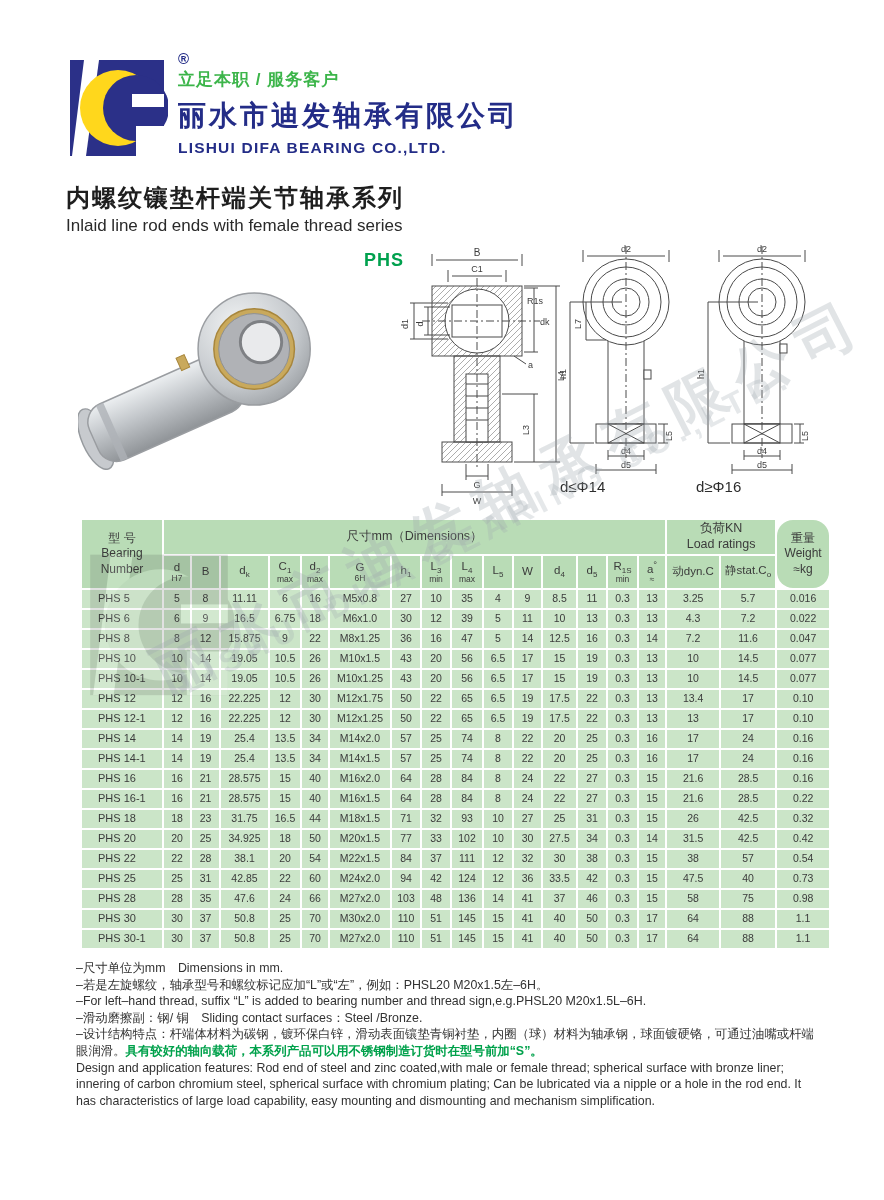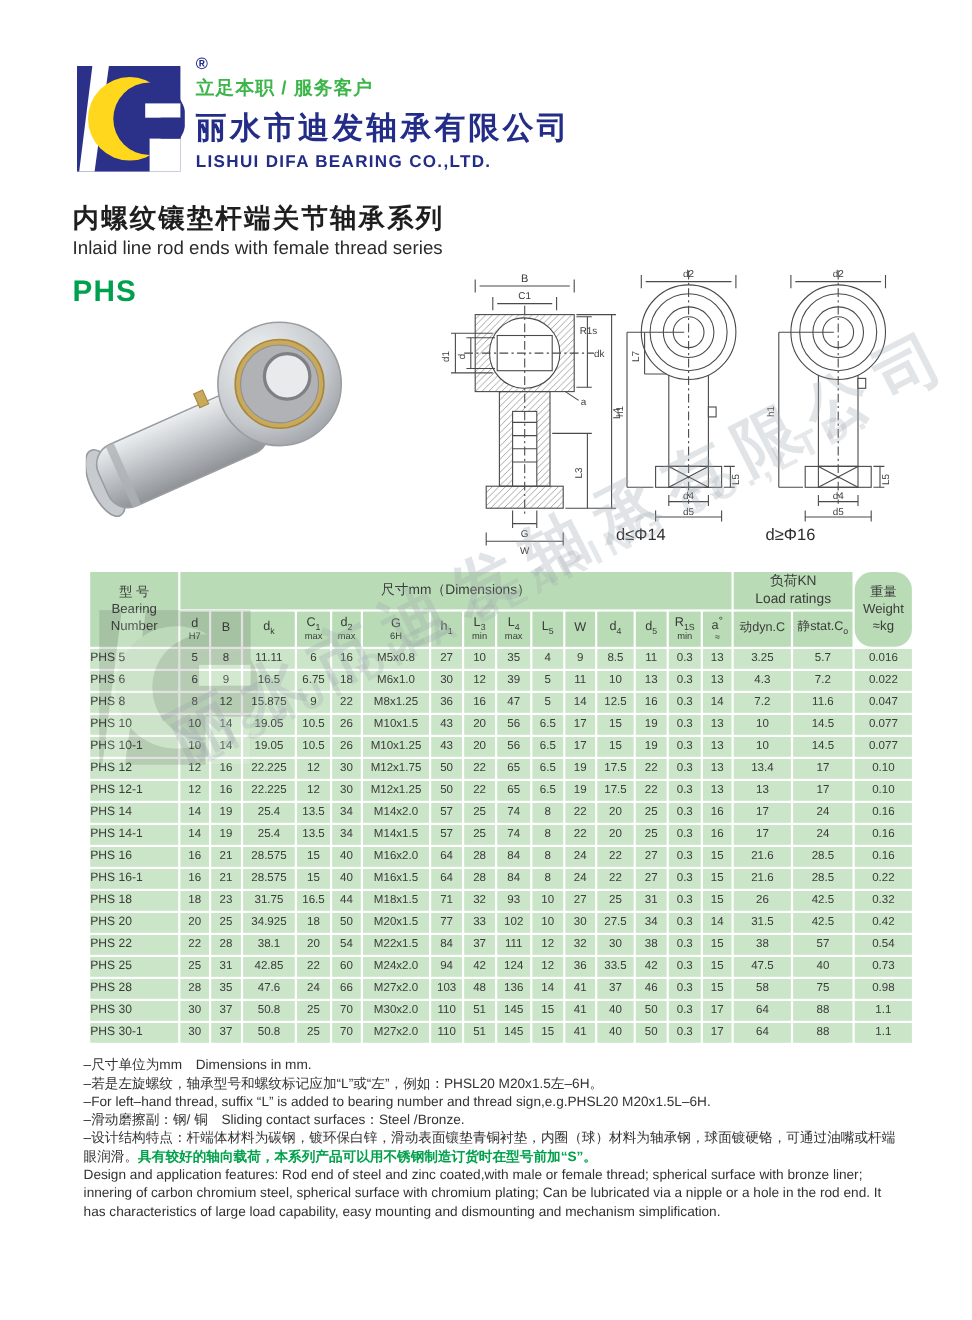--- a/index.html
+++ b/index.html
@@ -14,21 +14,21 @@
   .logo-box { width:102px; height:112px; flex:0 0 auto; }
   .htext { margin-left:10px; position:relative; padding-top:2px; }
   .reg { color:#232c87; font-size:15px; font-weight:bold; line-height:14px; }
   .slogan { color:#3cb54a; font-size:17px; font-weight:bold; letter-spacing:1px; margin-top:2px; }
   .company-cn { color:#232c87; font-size:28px; font-weight:bold; letter-spacing:3px; margin-top:6px; }
   .company-en { color:#232c87; font-size:15.5px; font-weight:bold; letter-spacing:1.2px; margin-top:4px; }
   
   .titleblock { position:absolute; left:66px; top:182px; }
   .title-cn { color:#1e1e1e; font-size:24px; font-weight:bold; letter-spacing:2px; }
   .title-en { color:#2a2a2a; font-size:17px; margin-top:2px; }
-  .series { color:#00a14e; font-size:27px; font-weight:bold; margin-top:14px; letter-spacing:1px; }
+  .series { color:#00a14e; font-size:18px; font-weight:bold; margin-top:14px; letter-spacing:1px;text-align:right; }
   
   .figures { position:absolute; left:0; top:240px; width:884px; height:272px; }
   .photo { position:absolute; left:78px; top:48px; width:248px; height:182px; }
   .mid-drawing { position:absolute; left:388px; top:4px; width:182px; height:262px; }
   .front-view { position:absolute; top:4px; width:132px; height:232px; }
   .fv1 { left:560px; } .fv2 { left:696px; }
   .fv-caption { position:absolute; top:238px; width:132px; text-align:left;
                 font-size:15px; color:#2d2d2d; }
   .fc1 { left:560px; } .fc2 { left:696px; }
   svg text { font-family:"Liberation Sans","DejaVu Sans",sans-serif; fill:#3c3c3c; }
@@ -43,21 +43,21 @@
   .wm-logo { position:absolute; left:84px; top:540px; width:150px; height:164px;
              opacity:.14; filter:grayscale(1); }
   
   .spec-table { position:absolute; left:80px; top:518px; width:726px;
                 border-collapse:separate; border-spacing:2px; table-layout:fixed;
                 background:#ffffff; z-index:5; }
   .spec-table th, .spec-table td { background:#cbe5c8; font-weight:normal;
         text-align:center; vertical-align:middle; color:#3b3b3b; }
   .spec-table thead th { background:#b9dcb6; }
   .spec-table td { font-size:10.5px; height:18px; line-height:1.05; padding:1px 0; }
-  td.model { text-align:left; padding-left:0; font-size:11px; }
+  td.model { text-align:left; padding-left:16px; font-size:11px; }
   th.grp { font-size:12.5px; line-height:1.25; }
   th.bearing-h { font-size:12px; line-height:1.3; }
   th.colh { font-size:11.5px; height:32px; line-height:1.0; padding:2px 0; }
   th.colh .cnote { font-size:8.5px; line-height:1.0; }
   th.colh sub { font-size:8px; }
   th.weight-h { font-size:12px; line-height:1.3;border-radius:16px; }
   tr.grp-row th { height:34px; }
   
   .notes { position:absolute; left:76px; top:960px; width:738px; z-index:5; }
   .note { font-size:12.4px; line-height:1.34; color:#323232; }

